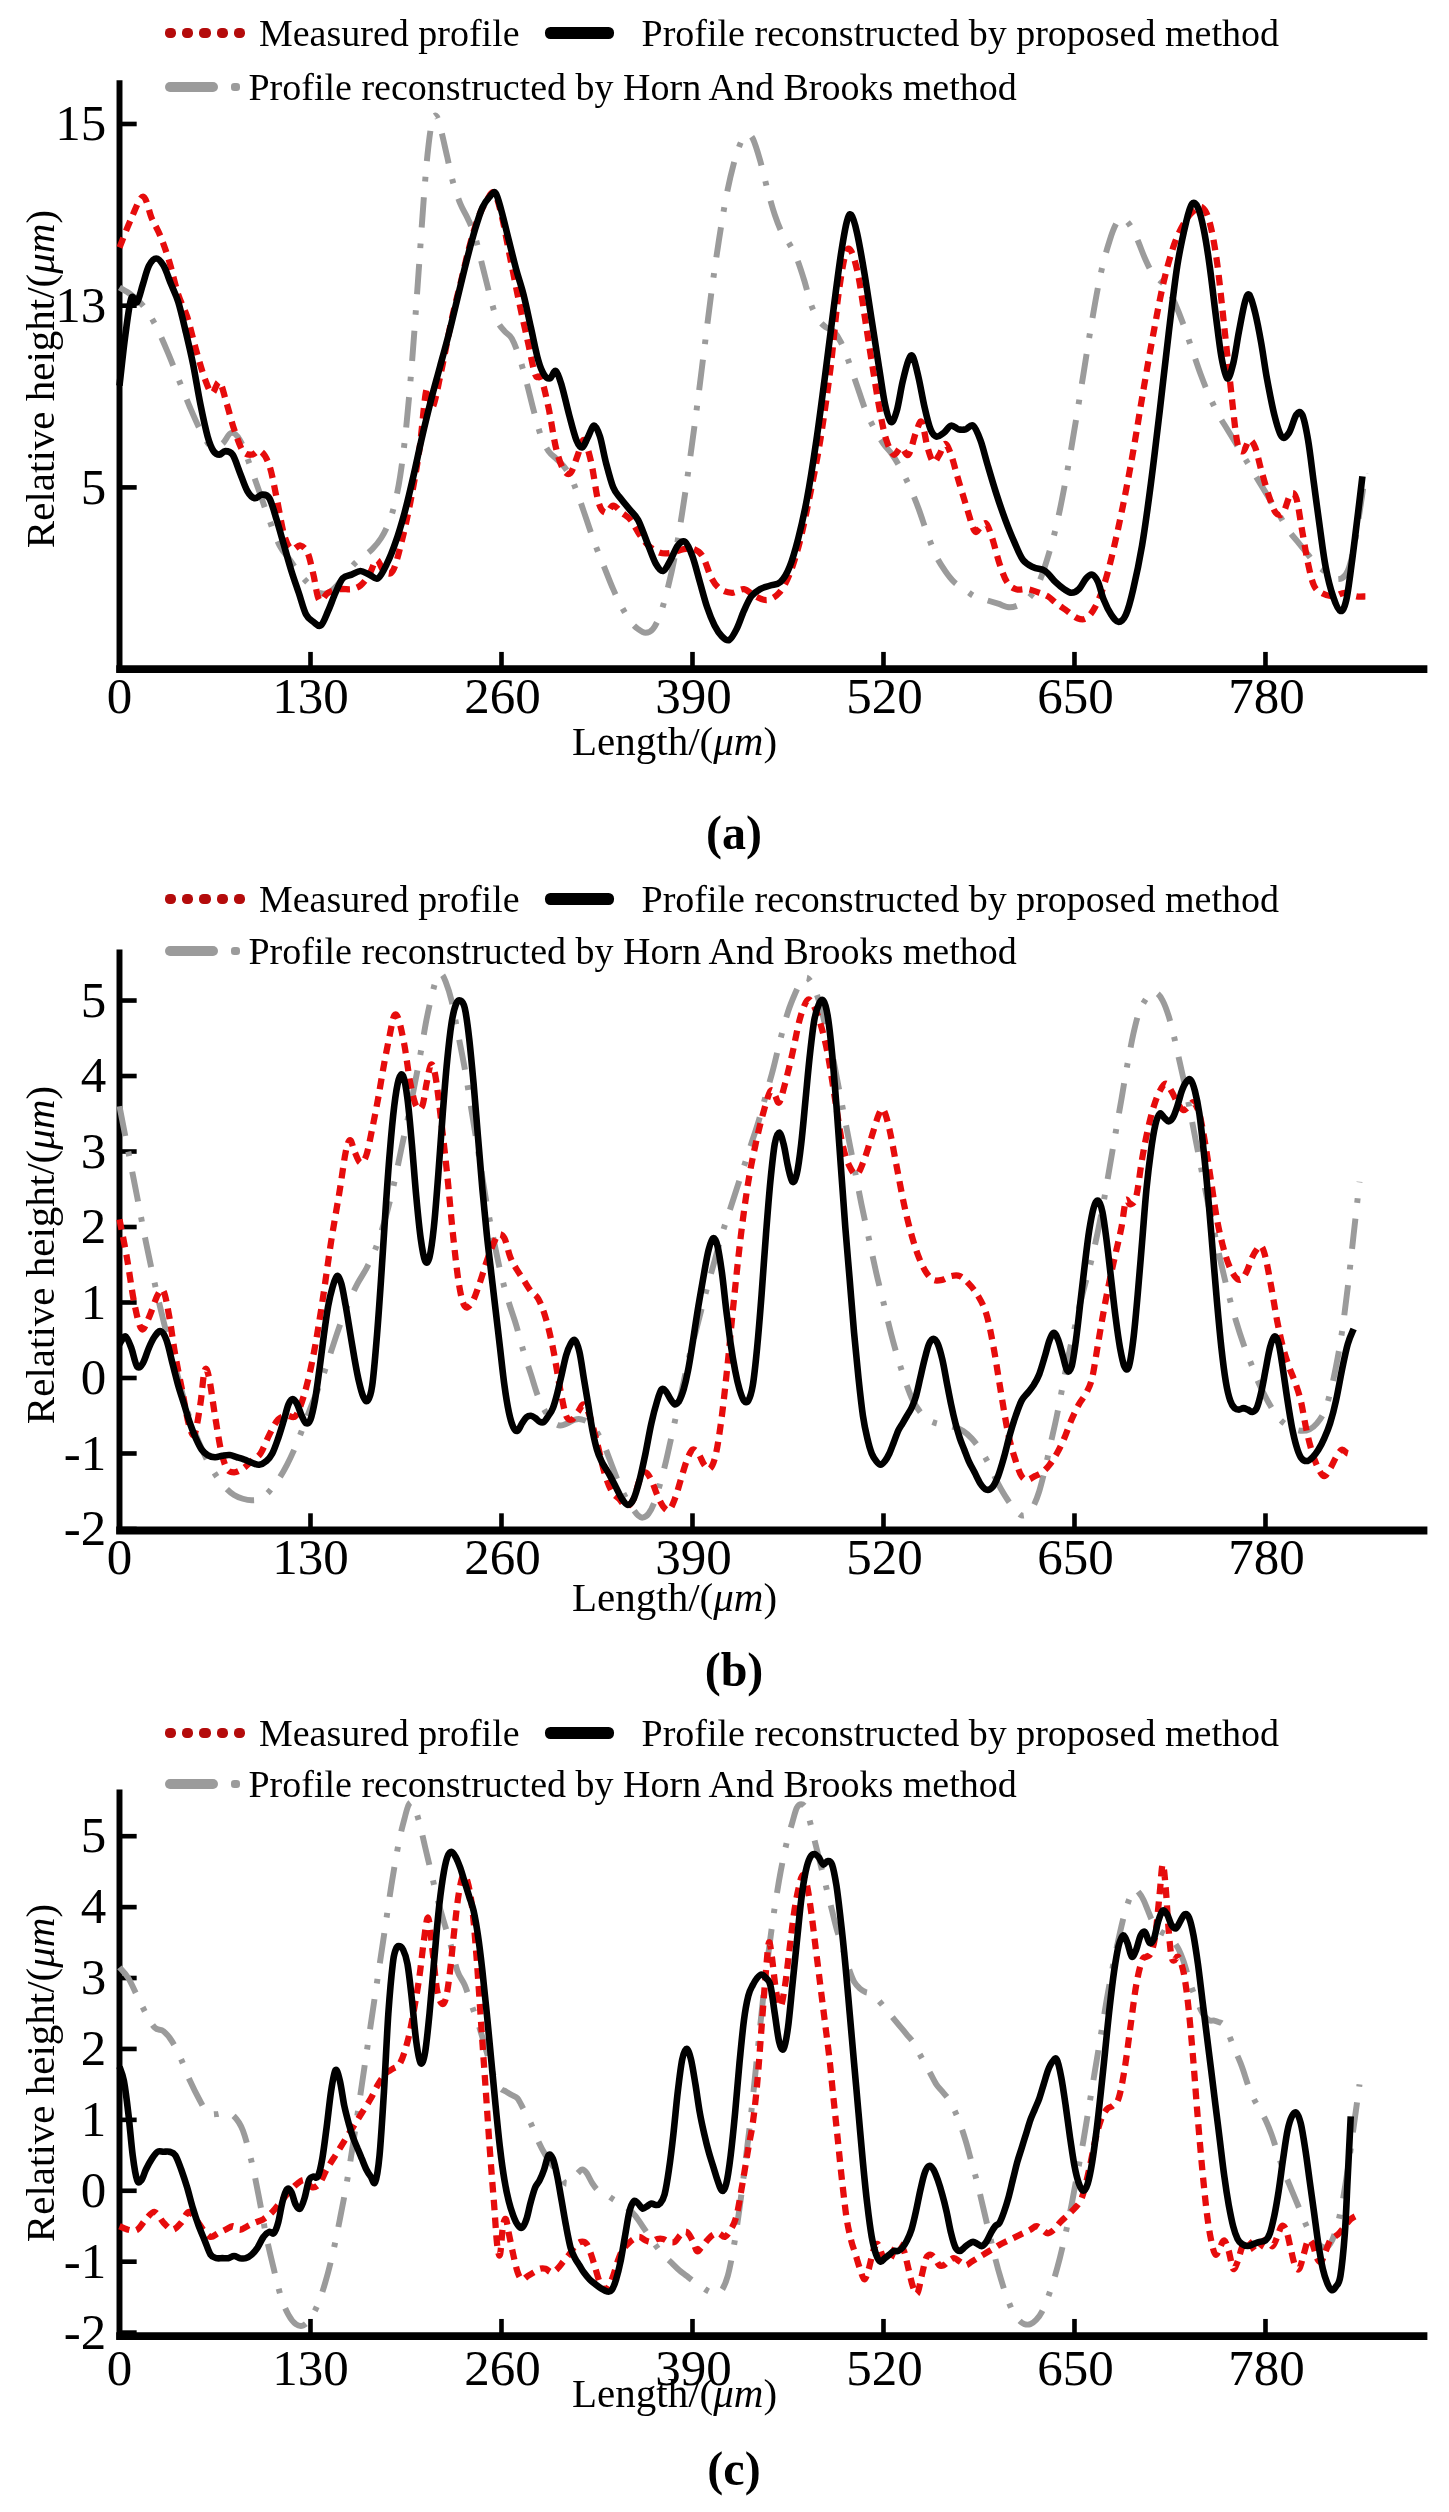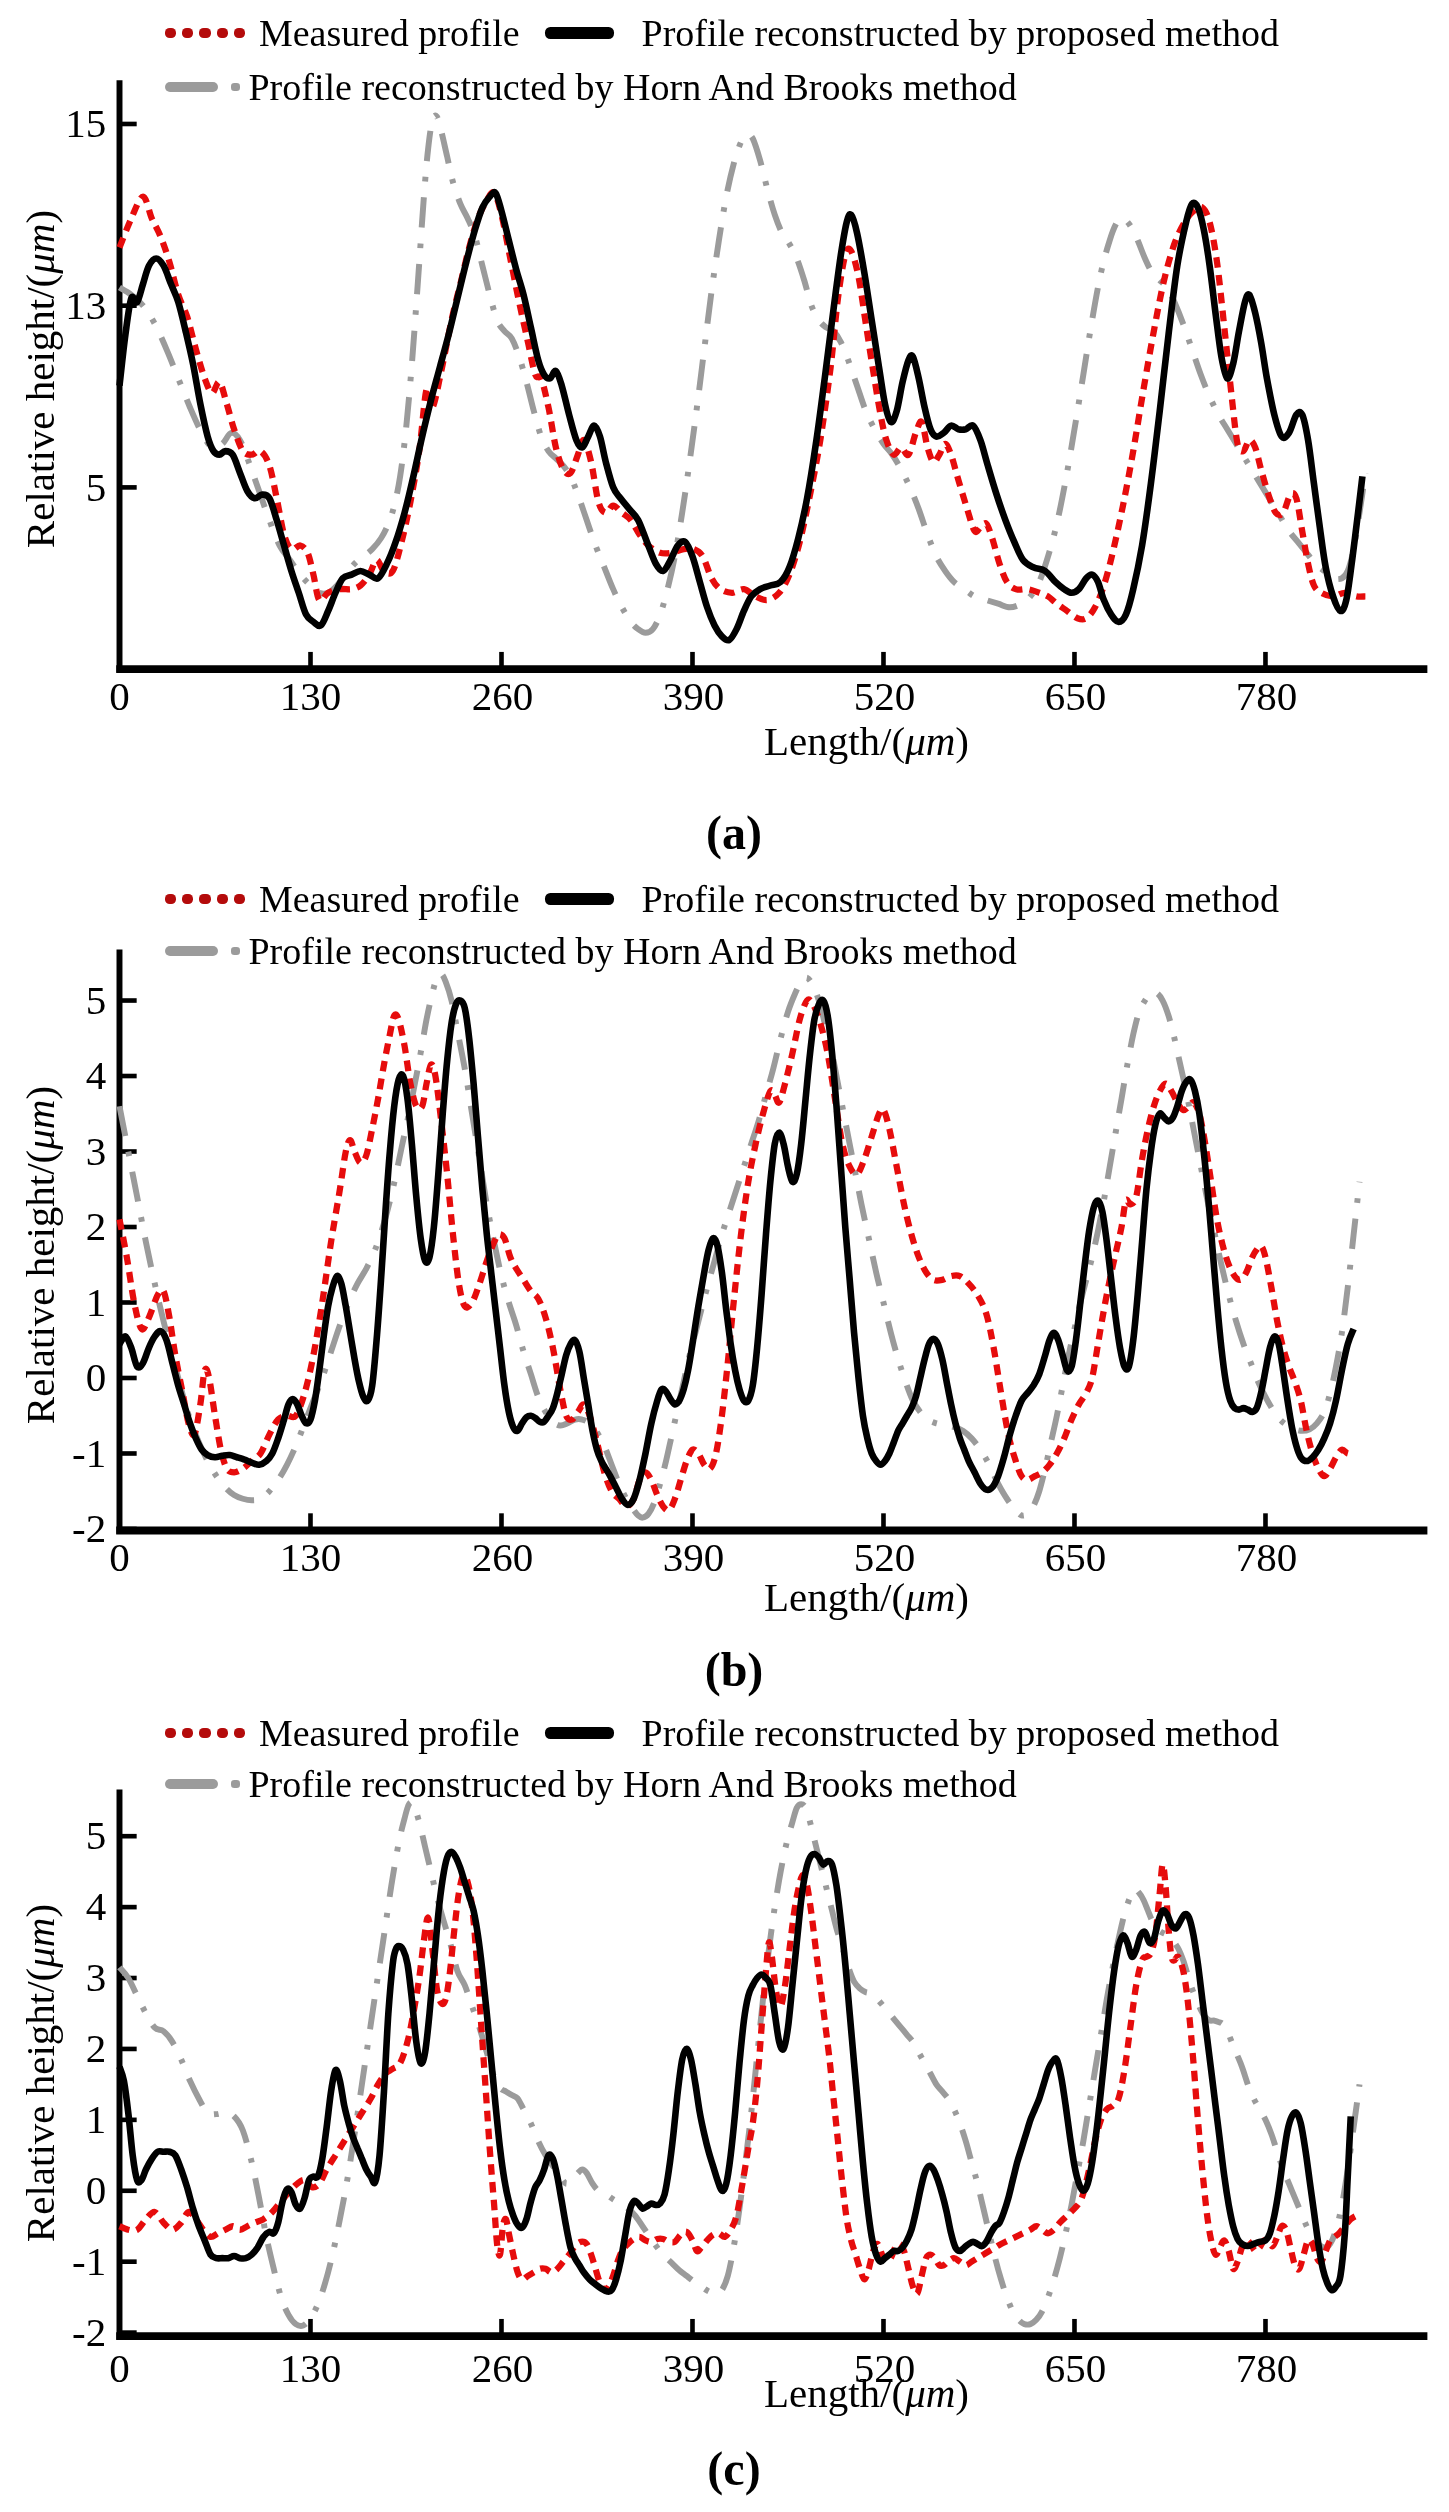--- a/index.html
+++ b/index.html
@@ -7,23 +7,23 @@
   .abs{position:absolute;}
   .legend-row{position:absolute;display:flex;align-items:center;white-space:nowrap;}
   .legend-label{font-size:38px;line-height:42px;margin-left:8px;}
   .sw-red{display:flex;align-items:center;}
   .sw-red span{display:inline-block;width:11.2px;height:10px;border-radius:4.6px;margin-right:6px;}
   .sw-black{display:inline-block;width:69px;height:11.2px;border-radius:5.3px;}
   .sw-gray-dash{display:inline-block;width:53px;height:10.6px;border-radius:5.3px;}
   .sw-gray-dot{display:inline-block;width:9.3px;height:7.3px;border-radius:3.3px;margin-left:13.2px;}
   .gap1{margin-left:25px;}
   .ylabel{position:absolute;font-size:41px;white-space:nowrap;transform:rotate(-90deg);transform-origin:center center;}
-  .xlabel{position:absolute;width:397px;text-align:right;font-size:41px;}
+  .xlabel{position:absolute;width:397px;text-align:left;font-size:41px;}
   .caption{position:absolute;width:264px;text-align:center;font-size:48px;font-weight:bold;}
-  .tick-label{position:absolute;font-size:41px;line-height:45px;}
+  .tick-label{position:absolute;font-size:51px;line-height:45px;}
   .y-tick-label{width:93px;text-align:right;}
   .x-tick-label{width:93px;text-align:center;}
   .unit{font-style:italic;}
   svg{position:absolute;overflow:visible;}
 </style>
 </head>
 <body>
 
 <div>
   <div class="legend-row" style="left:165px;top:12px;">

